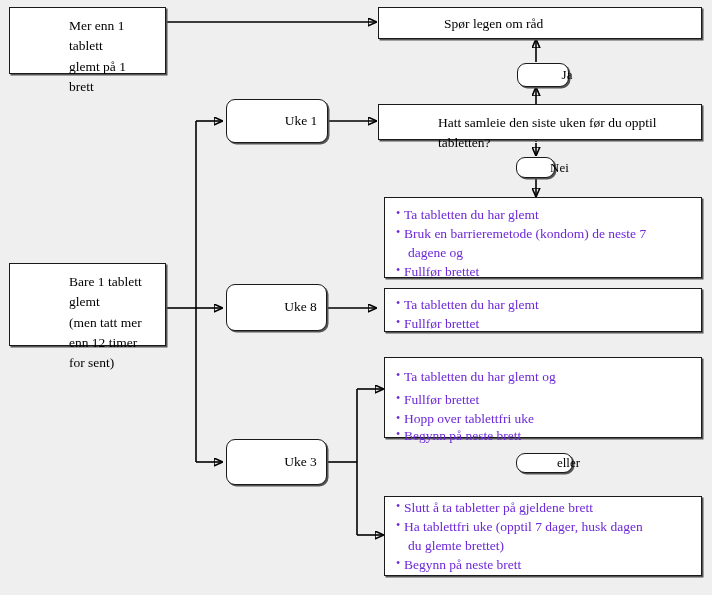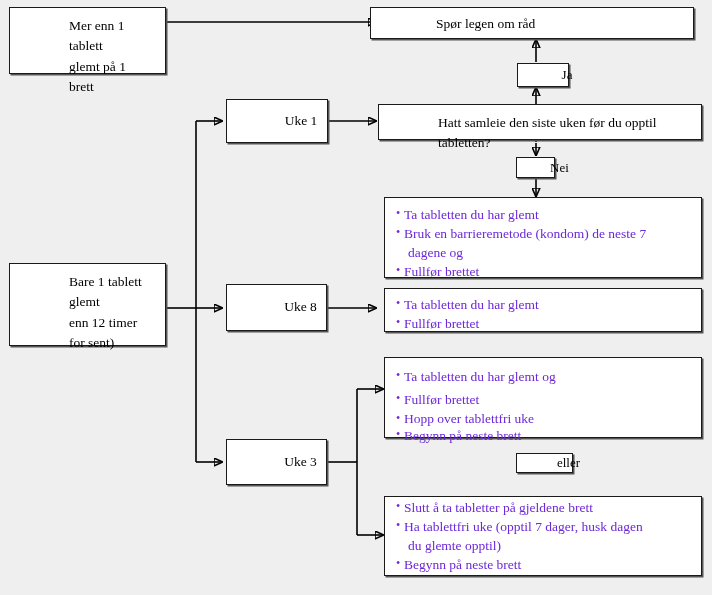--- a/index.html
+++ b/index.html
@@ -33,20 +33,21 @@
     line-height: 1.5;
     color: #000;
     white-space: pre-wrap;
     margin-left: 48px;
   }
   
   .node.centered {
     display: flex;
     align-items: center;
     justify-content: center;
+    border-radius: 9px;
   }
   .node.centered .node-text {
     text-align: center;
   }
   
   .node.padded {
     padding: 8px 11px;
   }
   .node.padded .node-text {
     text-align: left;
@@ -135,21 +136,21 @@
     <path d="M357,389 L357,535"></path>
     <path d="M357,389 L383,389" marker-end="url(#arrow)"></path>
     <path d="M357,535 L383,535" marker-end="url(#arrow)"></path>
   </svg>
 
   <div class="node padded" style="left:9px; top:7px; width:157px; height:67px;">
     <div class="node-text">Mer enn 1 tablett</div>
     <div class="node-text">glemt på 1 brett</div>
   </div>
 
-  <div class="node padded" style="left:370px; top:7px; width:324px; height:32px; padding-top:6px;padding-left:17px;">
+  <div class="node padded" style="left:378px; top:7px; width:324px; height:32px; padding-top:6px;padding-left:17px;">
     <div class="node-text">Spør legen om råd</div>
   </div>
 
   <div class="node centered tight" style="left:517px; top:63px; width:52px; height:24px;">
     <div class="node-text">Ja</div>
   </div>
 
   <div class="node centered" style="left:226px; top:99px; width:102px; height:44px;">
     <div class="node-text">Uke 1</div>
   </div>
@@ -166,20 +167,21 @@
     <ul class="bullets">
       <li>Ta tabletten du har glemt</li>
       <li>Bruk en barrieremetode (kondom) de neste 7</li>
       <li class="cont">dagene og</li>
       <li>Fullfør brettet</li>
     </ul>
   </div>
 
   <div class="node padded" style="left:9px; top:263px; width:157px; height:83px;">
     <div class="node-text">Bare 1 tablett glemt</div>
+    <div class="node-text">(men tatt mer</div>
     <div class="node-text">enn 12 timer for sent)</div>
   </div>
 
   <div class="node centered" style="left:226px; top:284px; width:101px; height:47px;">
     <div class="node-text">Uke 8</div>
   </div>
 
   <div class="node padded" style="left:384px; top:288px; width:318px; height:44px; padding-top:6px;">
     <ul class="bullets">
       <li>Ta tabletten du har glemt</li>
@@ -201,18 +203,18 @@
   </div>
 
   <div class="node centered" style="left:516px; top:453px; width:57px; height:20px;">
     <div class="node-text" style="font-size:13px">eller</div>
   </div>
 
   <div class="node padded" style="left:384px; top:496px; width:318px; height:80px; padding-top:1px;font-family:Liberation Serif, serif;">
     <ul class="bullets">
       <li>Slutt å ta tabletter på gjeldene brett</li>
       <li>Ha tablettfri uke (opptil 7 dager, husk dagen</li>
-      <li class="cont">du glemte opptil)</li>
+      <li class="cont">du glemte brettet)</li>
       <li>Begynn på neste brett</li>
     </ul>
   </div>
 
 </div>
 
 </body></html>

